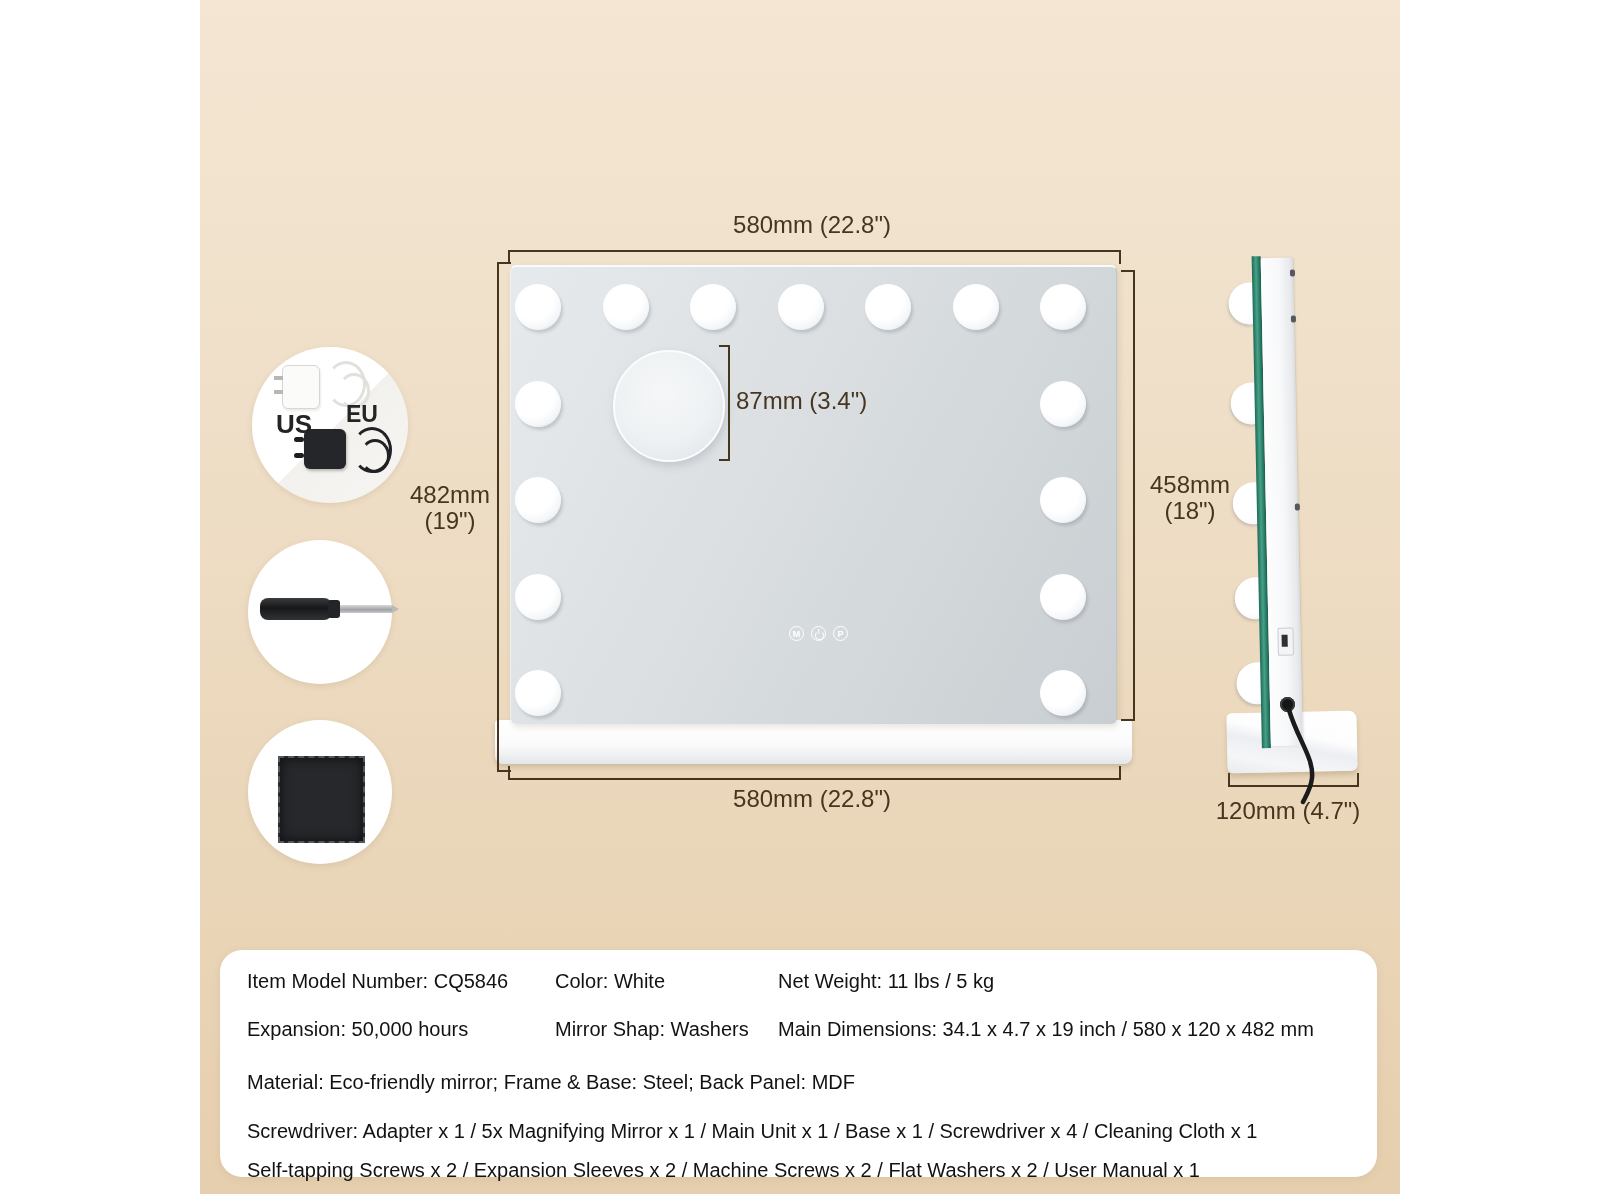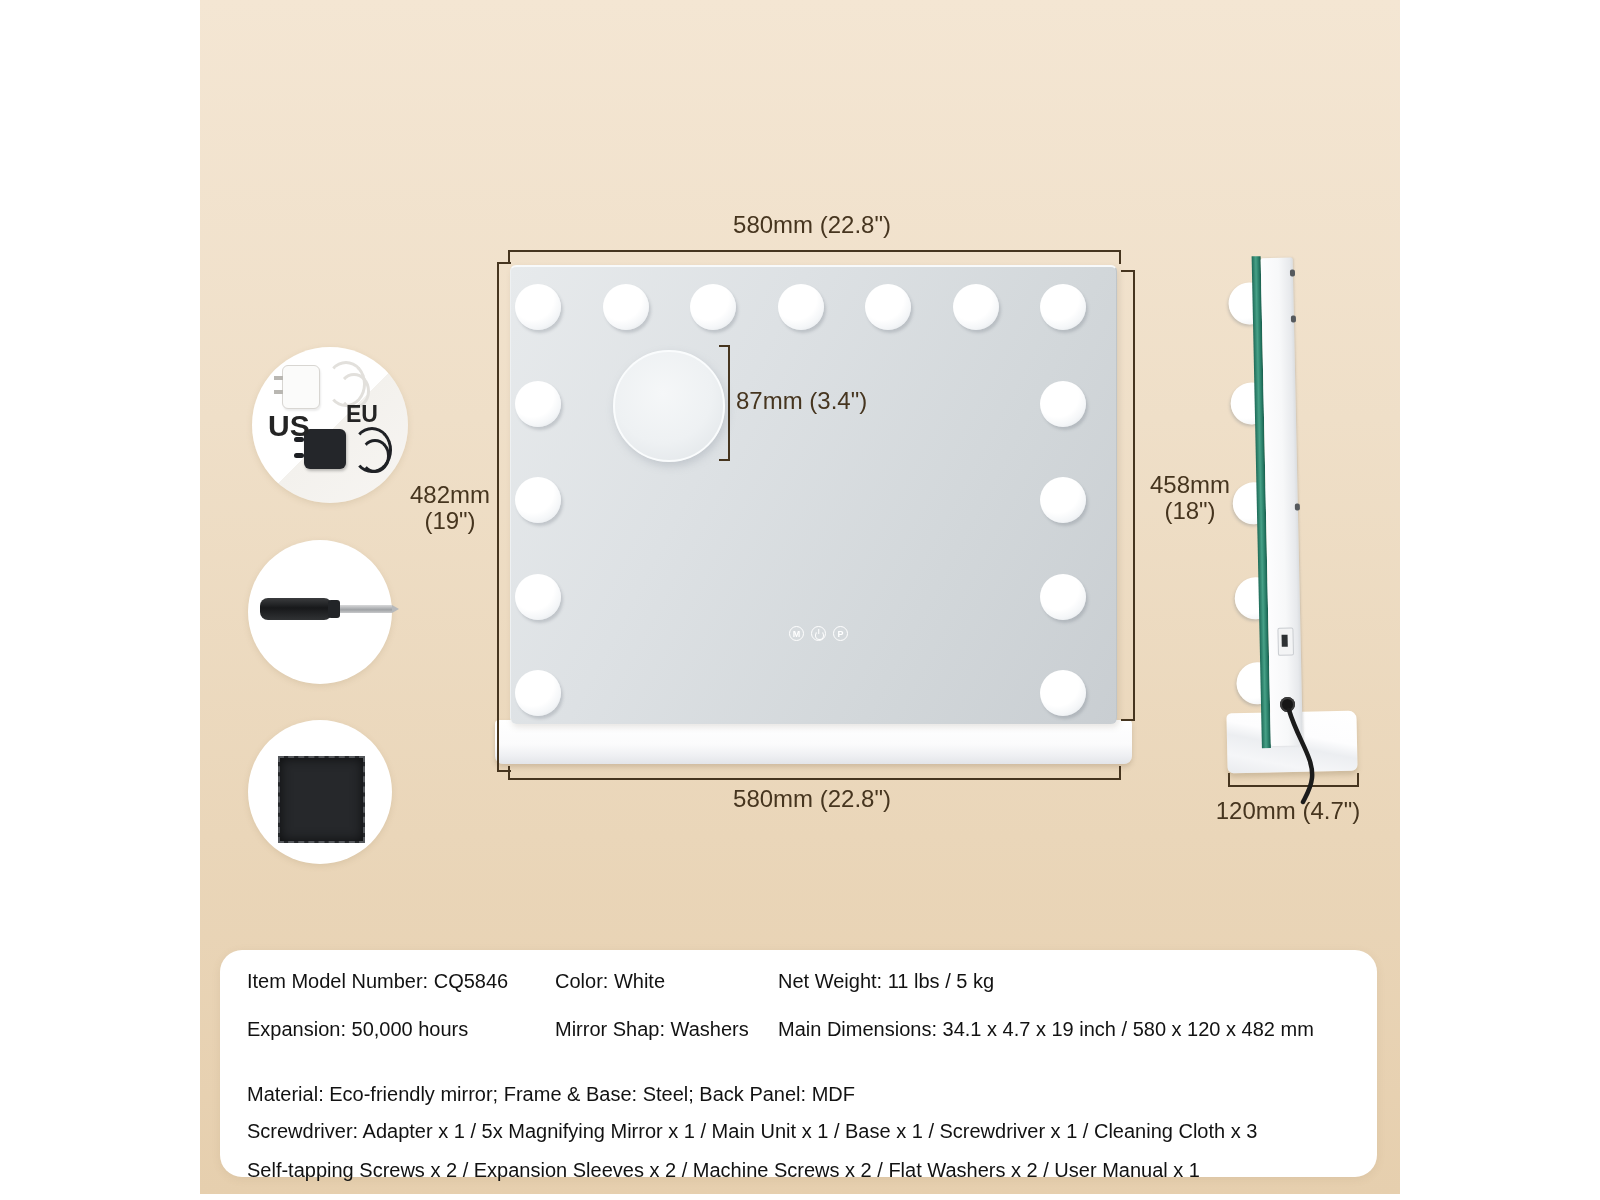--- a/index.html
+++ b/index.html
@@ -92,21 +92,21 @@
   .sd-tip{position:absolute;left:144px;top:65px;width:0;height:0;border-top:4px solid transparent;
     border-bottom:4px solid transparent;border-left:7px solid #b7b9bb;}
   
   .cloth{position:absolute;left:30px;top:36px;width:83px;height:83px;background:#26282b;
     border:2px dashed #55585c;box-shadow:inset 0 0 12px #0c0d0e;}
   
   .spec{left:220px;top:950px;width:1157px;height:227px;background:#ffffff;border-radius:22px;
     box-shadow:0 2px 8px rgba(140,115,80,.12);}
   .cell{position:absolute;font-size:20px;line-height:24px;color:#121212;white-space:nowrap;}
   .cell b{font-weight:400;}
-  .r1{top:19px;} .r2{top:67px;} .r3{top:120px;margin-top:12px;} .r4{top:169px;} .r5{top:208px;}
+  .r1{top:19px;} .r2{top:67px;} .r3{top:120px;} .r4{top:169px;} .r5{top:208px;}
   .cc1{left:27px;} .cc2{left:335px;} .cc3{left:558px;}
 </style>
 </head>
 <body>
 
 <div class="abs canvas"></div>
 
 <div class="abs fv-base"></div>
 <div class="abs fv-glass">
   <div class="magnifier"></div>
@@ -177,21 +177,21 @@
     <div class="us-prong" style="top:24px"></div>
   </div>
   <div class="coil" style="left:74px;top:14px"></div>
   <div class="coil" style="left:86px;top:26px;width:26px;height:30px"></div>
   <div class="adapter-box eu-box">
     <div class="eu-prong" style="top:8px"></div>
     <div class="eu-prong" style="top:24px"></div>
   </div>
   <div class="coil dark" style="left:100px;top:80px"></div>
   <div class="coil dark" style="left:108px;top:92px;width:24px;height:28px"></div>
-  <div class="us-eu-label" style="left:16px;top:62px;font-size:30px">US</div>
+  <div class="us-eu-label" style="left:24px;top:62px;font-size:26px">US</div>
   <div class="us-eu-label" style="left:94px;top:54px;font-size:23px">EU</div>
 </div>
 
 <div class="abs circle c2">
   <div class="sd-handle"></div>
   <div class="sd-collar"></div>
   <div class="sd-shaft"></div>
   <div class="sd-tip"></div>
 </div>
 
@@ -200,15 +200,15 @@
 </div>
 
 <div class="abs spec">
   <div class="cell r1 cc1"><span>Item Model Number: </span><b>CQ5846</b></div>
   <div class="cell r1 cc2"><span>Color: </span><b>White</b></div>
   <div class="cell r1 cc3"><span>Net Weight: </span><b>11 lbs / 5 kg</b></div>
   <div class="cell r2 cc1"><span>Expansion: </span><b>50,000 hours</b></div>
   <div class="cell r2 cc2"><span>Mirror Shap: </span><b>Washers</b></div>
   <div class="cell r2 cc3"><span>Main Dimensions: </span><b>34.1 x 4.7 x 19 inch / 580 x 120 x 482 mm</b></div>
   <div class="cell r3 cc1"><span>Material: </span><b>Eco-friendly mirror; Frame &amp; Base: Steel; Back Panel: MDF</b></div>
-  <div class="cell r4 cc1"><span>Screwdriver: </span><b>Adapter x 1 / 5x Magnifying Mirror x 1 / Main Unit x 1 / Base x 1 / Screwdriver x 1 / Cleaning Cloth x 3</b></div>
+  <div class="cell r4 cc1"><span>Screwdriver: </span><b>Adapter x 1 / 5x Magnifying Mirror x 1 / Main Unit x 1 / Base x 1 / Screwdriver x 4 / Cleaning Cloth x 1</b></div>
   <div class="cell r5 cc1"><b>Self-tapping Screws x 2 / Expansion Sleeves x 2 / Machine Screws x 2 / Flat Washers x 2 / User Manual x 1</b></div>
 </div>
 
 </body></html>

